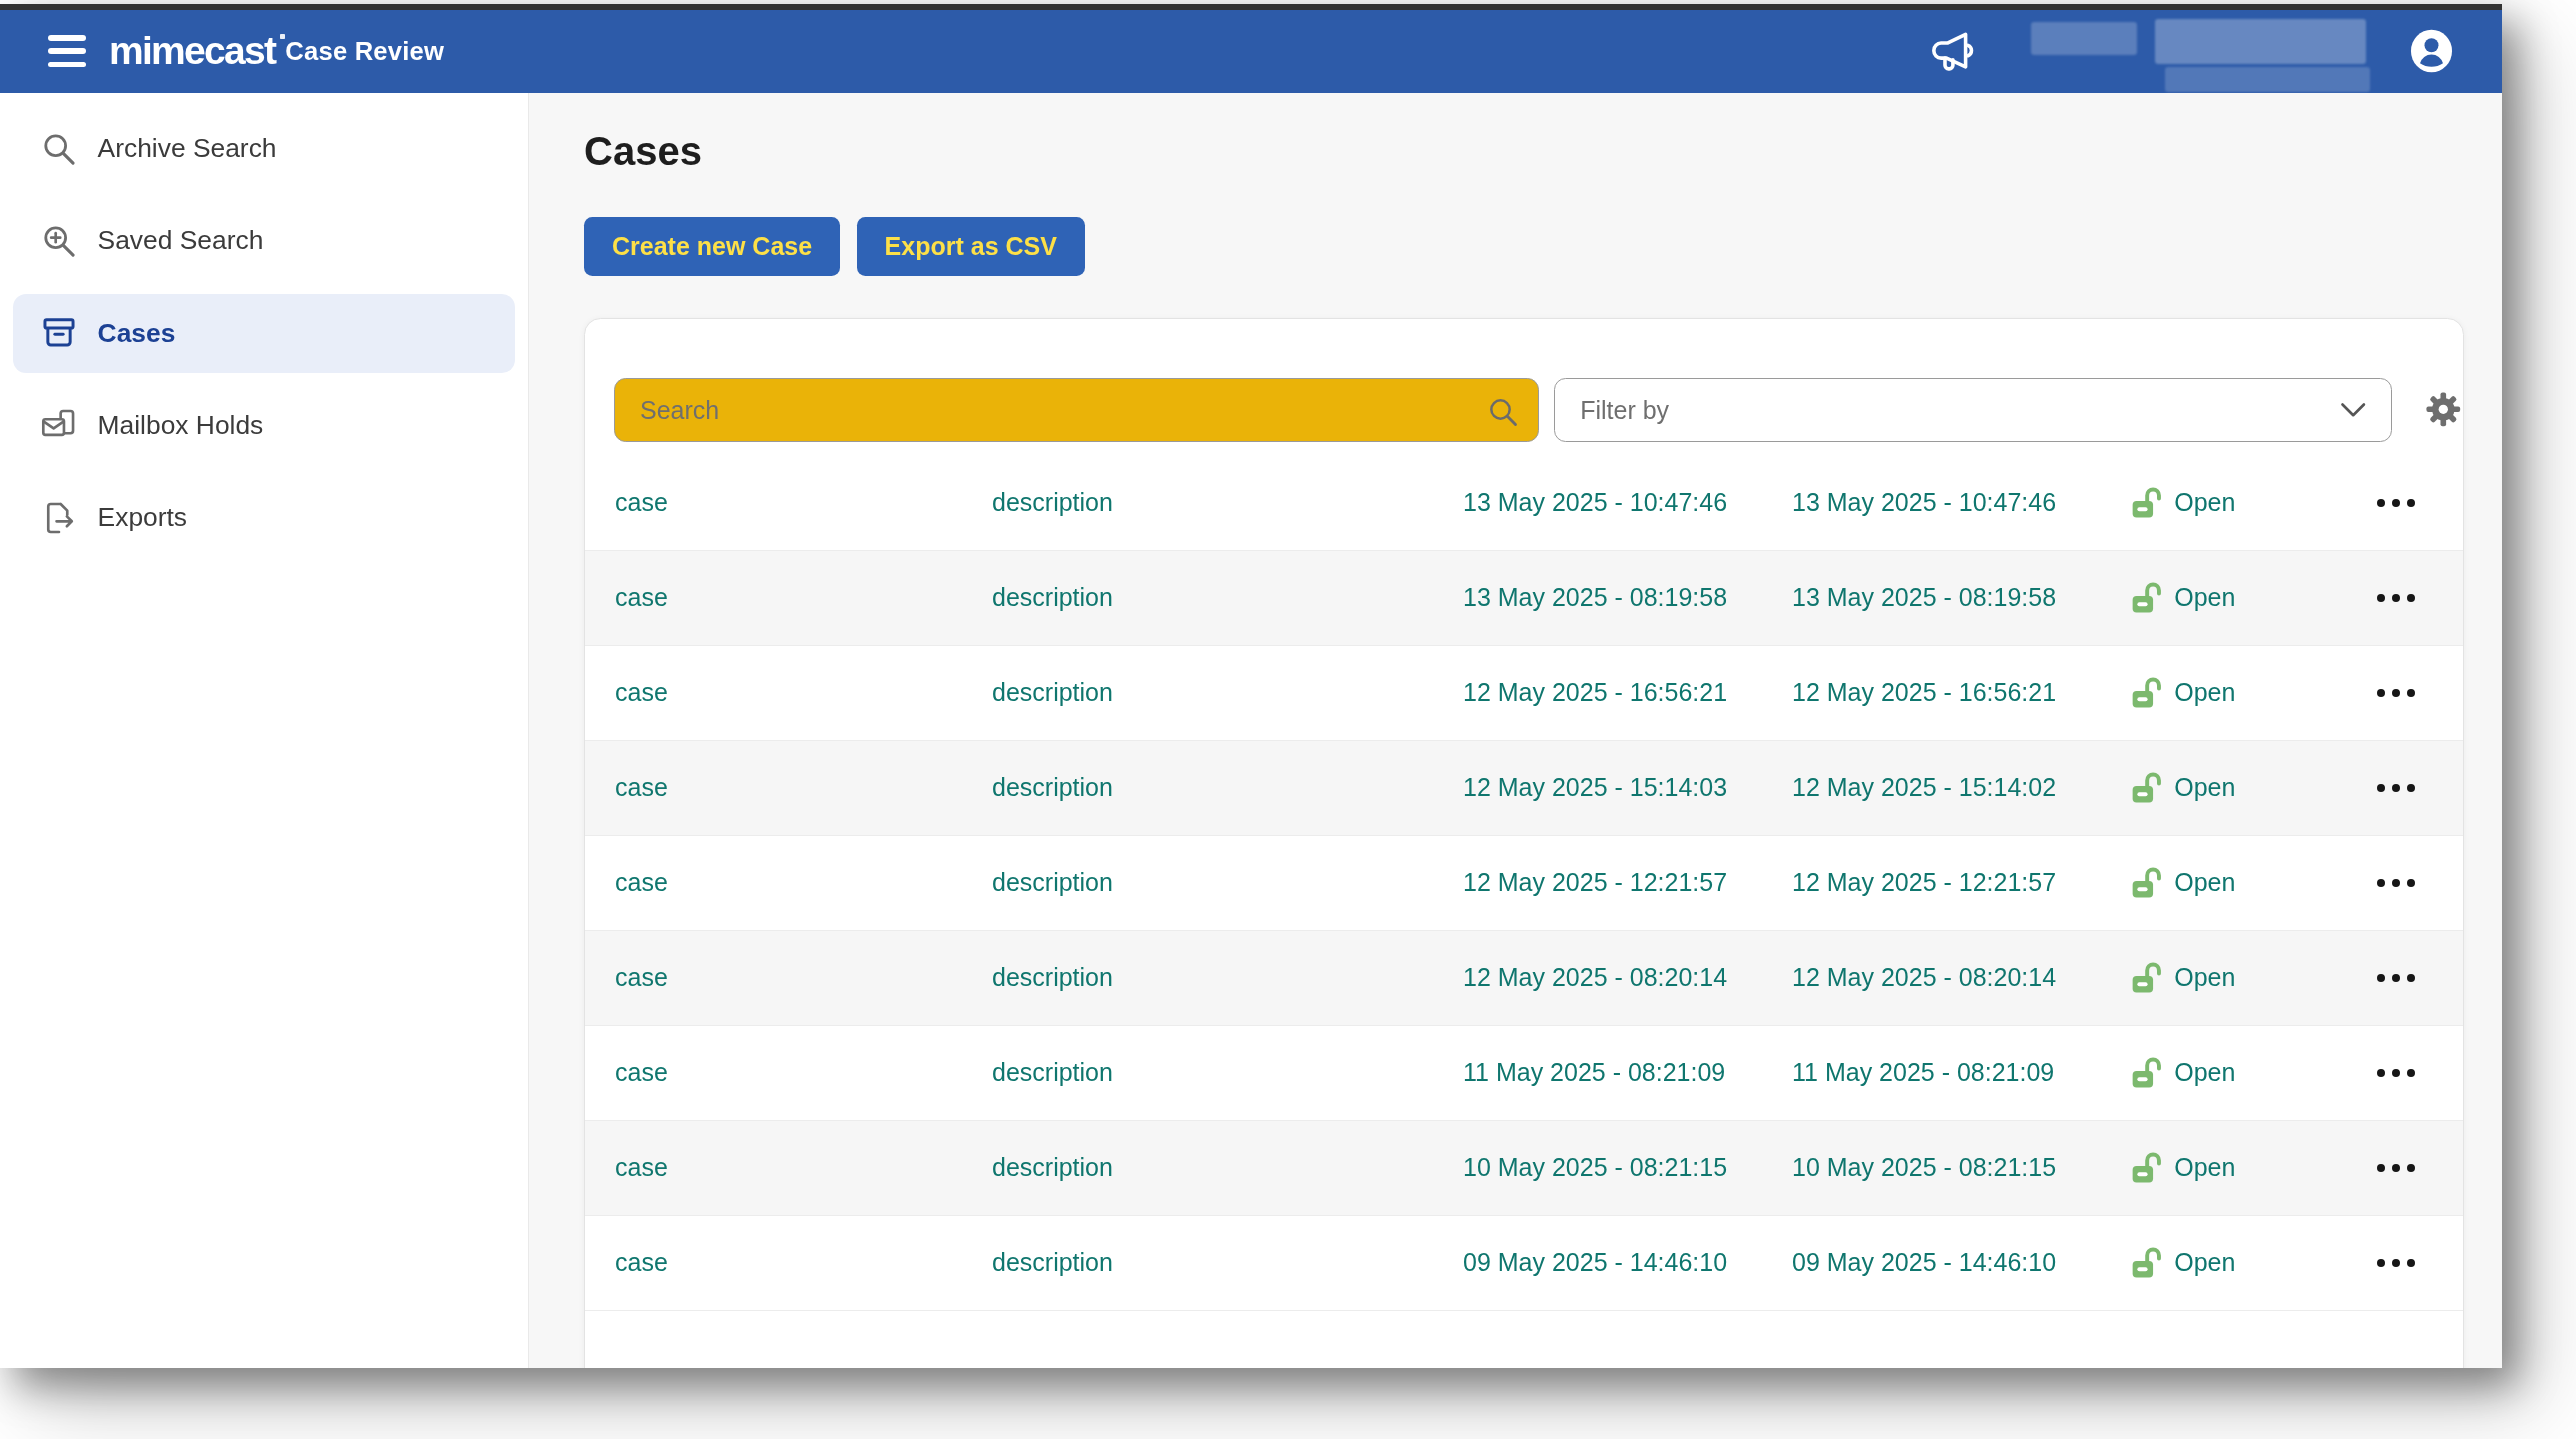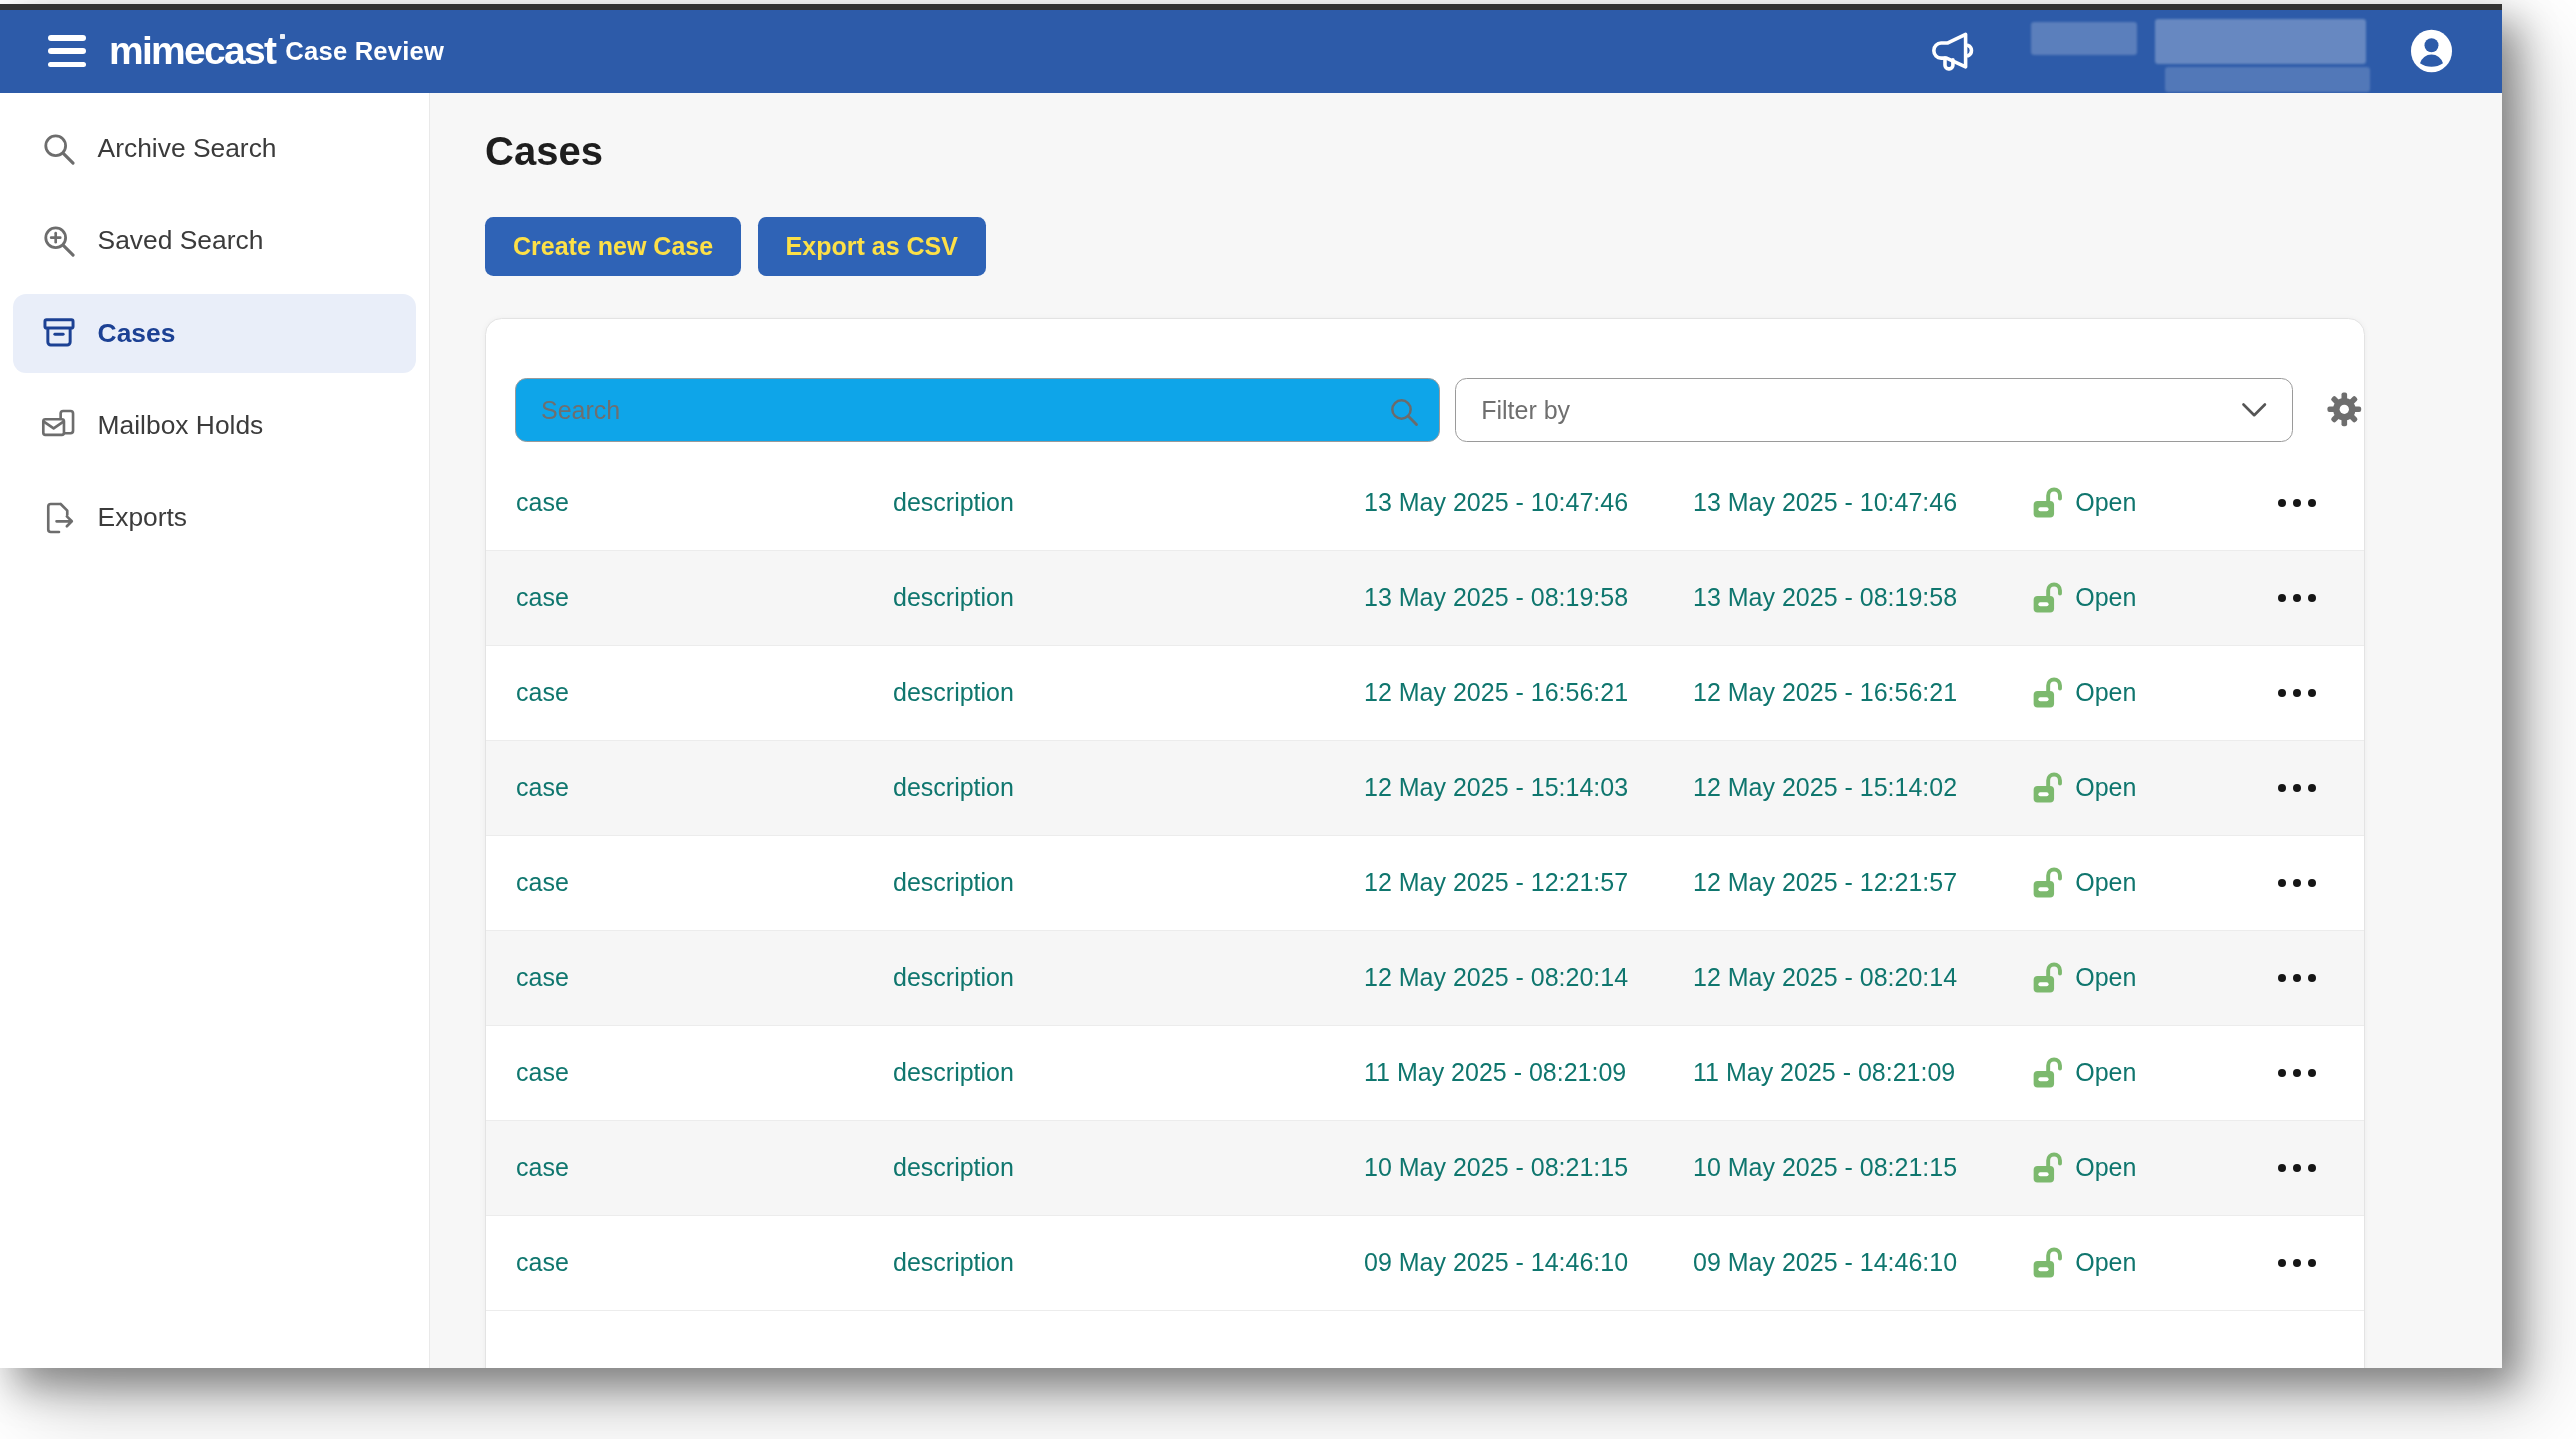--- a/index.html
+++ b/index.html
@@ -41,21 +41,21 @@
   .redacted{ position:relative; width:355px; height:71px; margin-left:51px; margin-right:23px; }
   .redacted span{ position:absolute; border-radius:3.3px; filter:blur(0.8px); }
   .redacted .r1{ left:0;   top:6.6px;  width:106px; height:33px; background:rgba(255,255,255,.22); }
   .redacted .r2{ left:124px; top:3.3px; width:211px; height:45px; background:rgba(255,255,255,.28); }
   .redacted .r3{ left:134px; top:51px; width:205px; height:25px; background:rgba(255,255,255,.18); }
   .avatar{ width:45px; height:46px; }
 
   
   .body-row{ display:flex; height:1275px; }
   .sidebar{
-    width:430px; background:#ffffff; border-right:1.7px solid #e9e9e9;
+    width:529px; background:#ffffff; border-right:1.7px solid #e9e9e9;
     padding-top:16.5px; flex-shrink:0;
   }
   .nav-item{
     height:79px; margin:0 13.2px 13.2px 13.2px; border-radius:13.2px;
     display:flex; align-items:center; padding-left:26.4px; gap:20px;
     font-size:26.4px; color:#3b3b3b; cursor:pointer;
   }
   .nav-item svg{ width:38px; height:38px; flex-shrink:0; }
   .nav-item.active{ background:#e9eef9; color:#1c4194; font-weight:700; }
 
@@ -71,21 +71,21 @@
   
   .card{
     margin-top:42px; width:1880px; height:1123px;
     background:#ffffff; border:1.7px solid #e3e3e3; border-radius:16.5px;
     box-shadow:0 1.7px 6.6px rgba(0,0,0,.05);
     overflow:hidden;
   }
   .toolbar{ display:flex; align-items:center; padding:46px 0 0 29px; height:137px; }
   .search-wrap{
     position:relative; width:959px; height:64px;
-    border:1.7px solid #9a9a9a; border-radius:11.6px; background:#0ea5e9;
+    border:1.7px solid #9a9a9a; border-radius:11.6px; background:#eab308;
   }
   .search-wrap input{
     width:100%; height:100%; border:none; outline:none; background:transparent;
     font-family:inherit; font-size:25px; color:#444; padding:0 66px 0 25px; border-radius:11.6px;
   }
   .search-wrap input::placeholder{ color:#6f6f6f; }
   .search-wrap svg{ position:absolute; right:20px; top:17.3px; width:30px; height:30px; }
   .select-wrap{
     margin-left:15px; width:867px; height:64px;
     border:1.7px solid #9a9a9a; border-radius:11.6px; background:#fff;

